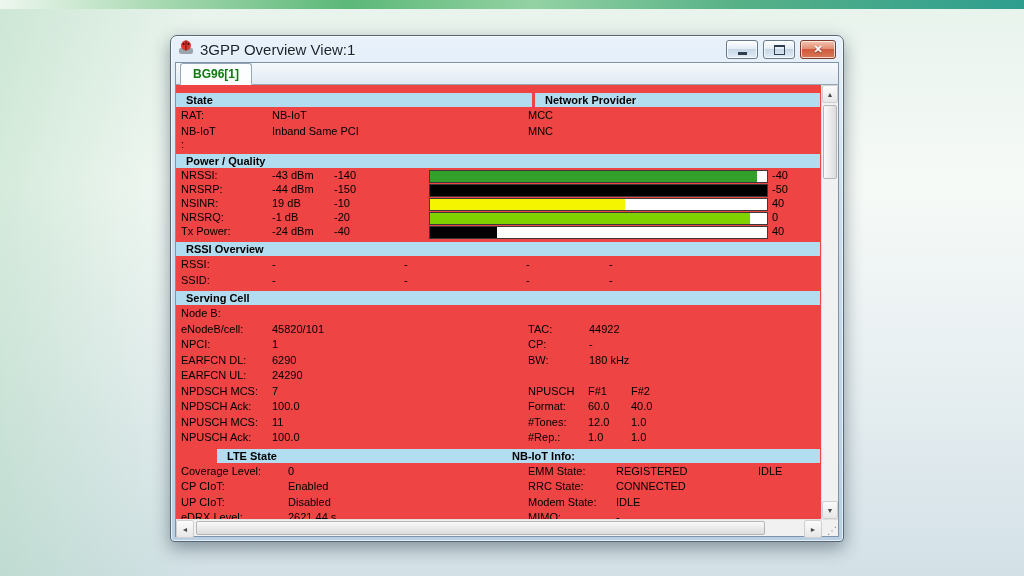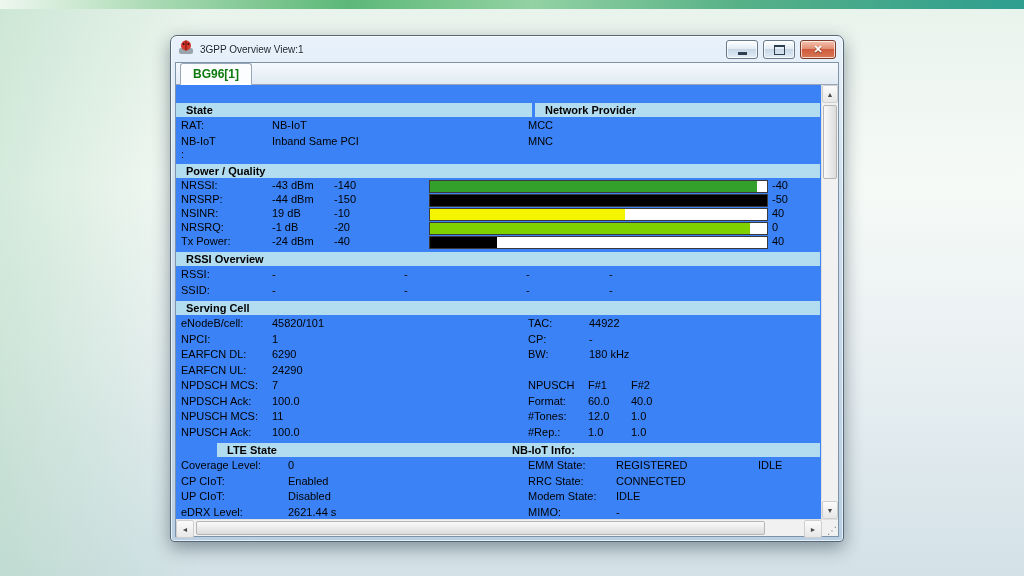--- a/index.html
+++ b/index.html
@@ -9,39 +9,39 @@
       linear-gradient(90deg, rgba(160,210,175,0.38), rgba(255,255,255,0) 20%),
       linear-gradient(180deg,#e8f3ec 0%,#f6faf7 32%,#e9f0f2 62%,#d3e1e7 100%);}
   .desktop::before{content:"";position:absolute;top:0;left:0;right:0;height:9px;
     background:linear-gradient(90deg,#eef7ef 0%,#a6d8b0 16%,#5cb878 34%,#93d2a3 52%,#57b187 72%,#2e9e8f 100%);}
   
   .window{position:absolute;left:170px;top:35px;width:672px;height:505px;
     border:1px solid #55687a;border-radius:7px 7px 4px 4px;
     background:linear-gradient(180deg,#e9f2fb 0%,#cfe0f0 32%,#b9cfe3 100%);
     box-shadow:0 6px 18px rgba(25,40,55,0.45), inset 0 0 0 1px rgba(255,255,255,0.65);}
   .titlebar{height:26px;display:flex;align-items:center;padding:0 7px;gap:6px;}
-  .title{font-size:10px;color:#17222d;text-shadow:0 1px 0 rgba(255,255,255,0.8);}
+  .title{font-size:15px;color:#17222d;text-shadow:0 1px 0 rgba(255,255,255,0.8);}
   .winbtns{margin-left:auto;display:flex;gap:5px;align-self:flex-start;margin-top:4px;}
   .wbtn{width:30px;height:17px;border:1px solid #68798a;border-radius:3px;cursor:default;
     background:linear-gradient(180deg,#ffffff,#e3ecf5 45%,#c8d7e6 50%,#e2eef8);
     box-shadow:inset 0 0 0 1px rgba(255,255,255,0.7);display:flex;align-items:center;justify-content:center;}
   .wbtn.close{width:34px;border-color:#7e3a29;
     background:linear-gradient(180deg,#f6c3b0,#e28f74 45%,#cf5a3d 50%,#d97a58);}
   .g-min{width:9px;height:3px;background:#2e3f50;margin-top:7px;}
   .g-max{width:9px;height:7px;border:1px solid #2e3f50;border-top:2px solid #2e3f50;}
   .g-close{font-size:11px;font-weight:bold;color:#fff;text-shadow:0 1px 1px rgba(0,0,0,0.45);line-height:1;}
   
   .client{position:absolute;left:4px;right:4px;top:26px;bottom:4px;background:#f0f0f0;
     border:1px solid #7e93a7;display:flex;flex-direction:column;}
   .tabstrip{height:21px;background:linear-gradient(#f5f9fc,#e1eaf3);border-bottom:1px solid #97a7b7;
     display:flex;align-items:flex-end;padding-left:4px;}
   .tab{height:20px;margin-bottom:-1px;padding:0 12px;background:#fcfdfe;border:1px solid #97a7b7;border-bottom:1px solid #fcfdfe;
     border-radius:3px 3px 0 0;display:flex;align-items:center;font-size:12px;font-weight:bold;color:#0c7a0c;}
   .bodyrow{flex:1;display:flex;min-height:0;}
-  .panel{flex:1;background:#3b82f6;overflow:hidden;font-size:11px;color:#000;padding-top:16px;position:relative;}
+  .panel{flex:1;background:#ef4444;overflow:hidden;font-size:11px;color:#000;padding-top:6px;position:relative;}
   .panel span{white-space:nowrap;}
   
   .hdr{height:14px;line-height:14px;background:#b2ddf1;font-weight:bold;padding-left:10px;font-size:11px;}
   .hdr2{display:flex;margin:2px 1px 1px 0;}
   .hdr-full{margin:3px 1px 1px 0;}
   .hdr-state{width:346px;margin-right:3px;}
   .hdr-net{flex:1;}
   .hdr-nbiot{width:308px;}
   .hdr-lte{flex:1;margin-left:41px;}
   
@@ -197,20 +197,23 @@
           <div class="r">
             <span class="lab">SSID:</span>
             <span class="w1">-</span>
             <span class="w2">-</span>
             <span class="w3">-</span>
             <span class="w4">-</span>
           </div>
 
           <div class="hdr hdr-full">Serving Cell</div>
           <div class="r">
+            <span class="lab">Node B:</span>
+          </div>
+          <div class="r">
             <span class="lab">eNodeB/cell:</span>
             <span class="val">45820/101</span>
             <span class="rlab">TAC:</span>
             <span class="rval">44922</span>
           </div>
           <div class="r">
             <span class="lab">NPCI:</span>
             <span class="val">1</span>
             <span class="rlab">CP:</span>
             <span class="rval">-</span>

